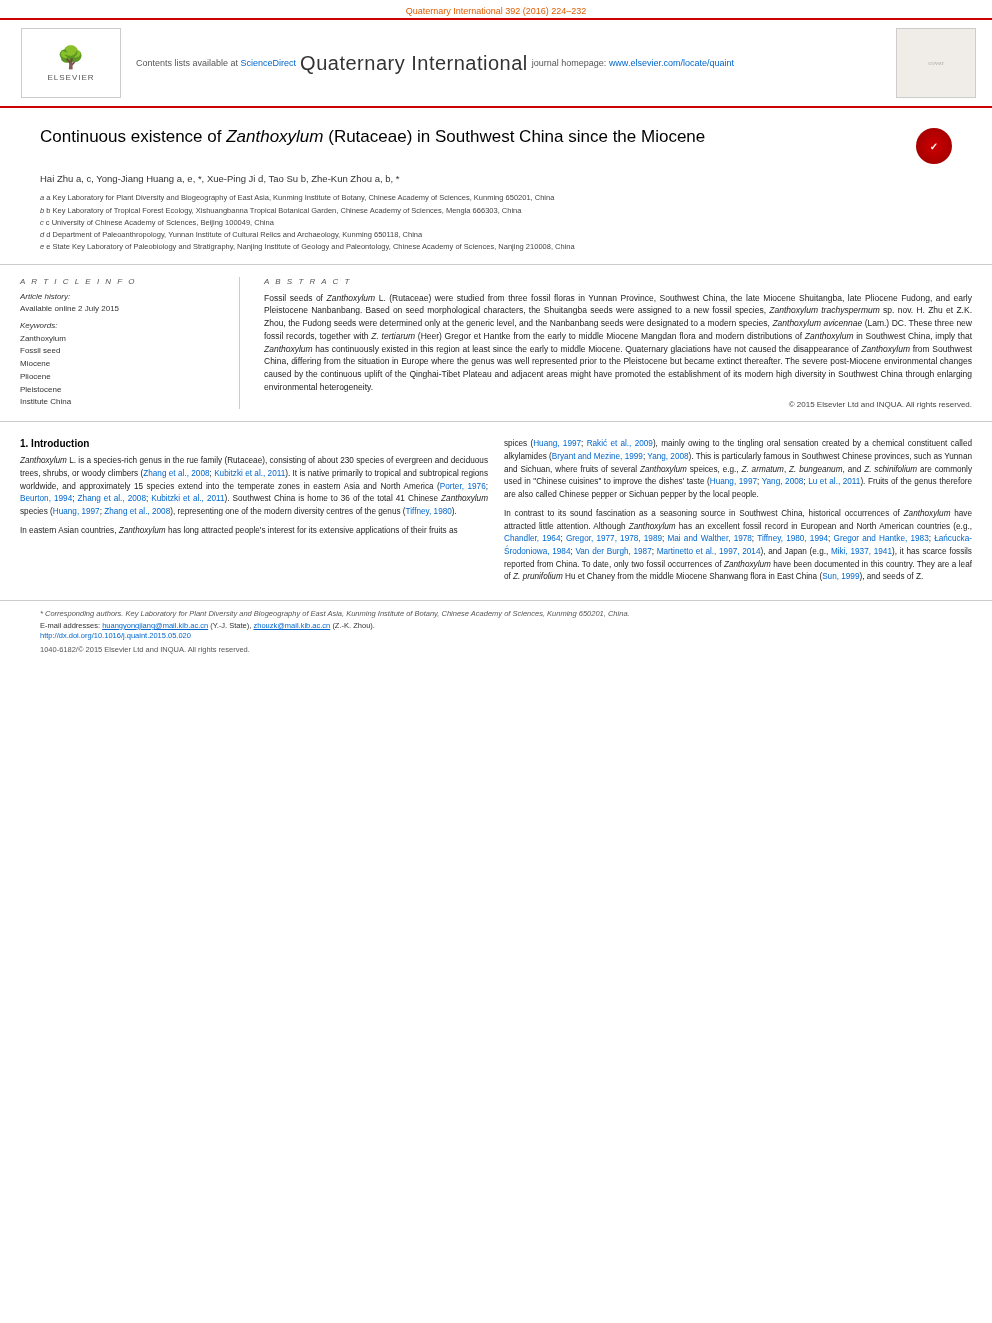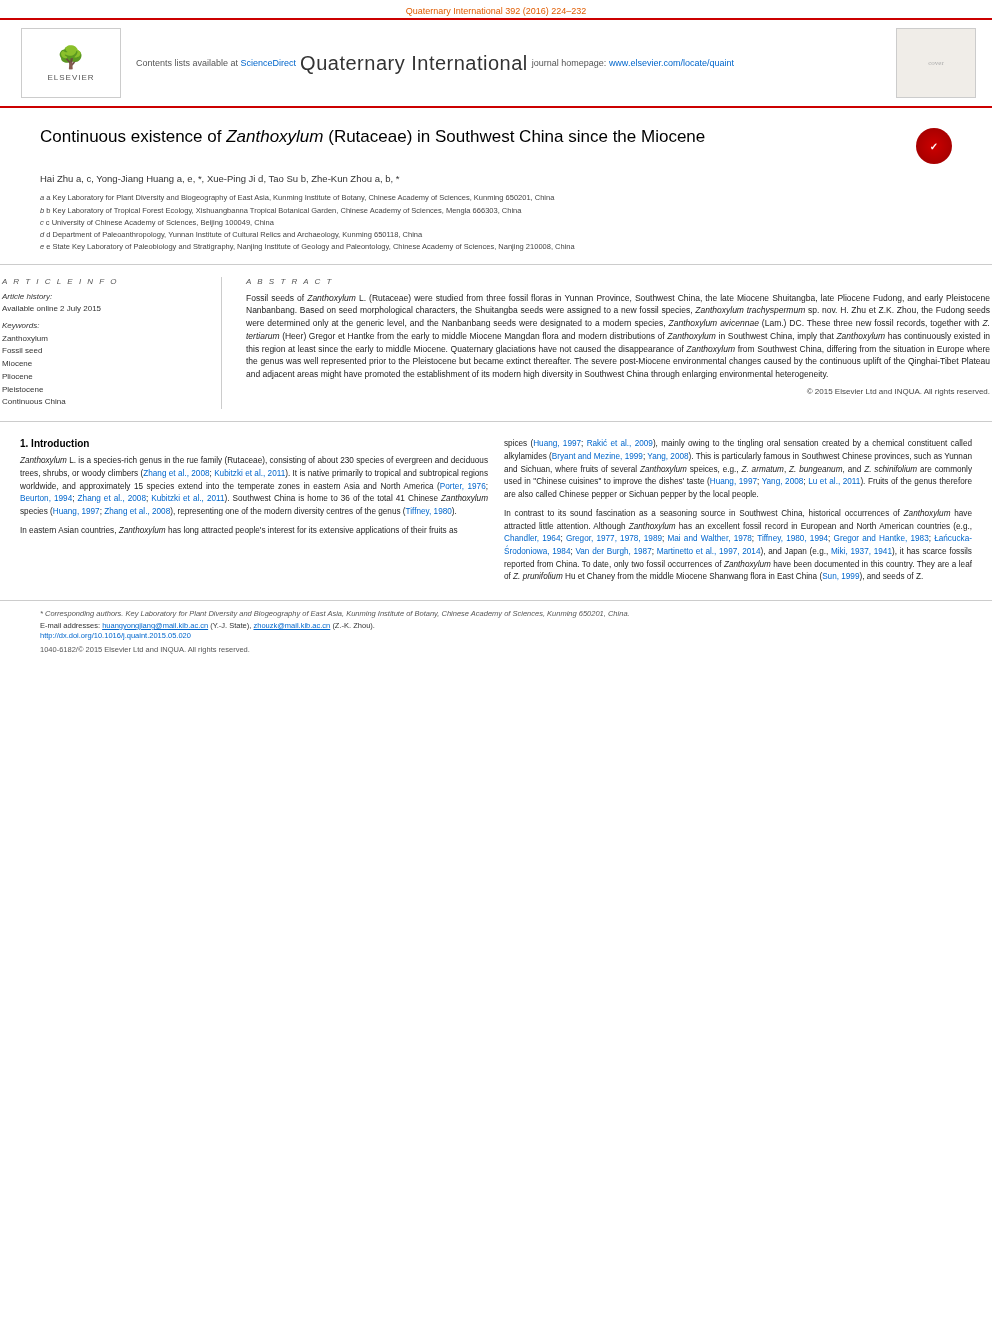--- a/index.html
+++ b/index.html
@@ -337,34 +337,34 @@
       </div>
       <div class="affil-line">
         <span class="affil-letter">d </span><span>d Department of Paleoanthropology, Yunnan Institute of Cultural Relics and Archaeology, Kunming 650118, China</span>
       </div>
       <div class="affil-line">
         <span class="affil-letter">e </span><span>e State Key Laboratory of Paleobiology and Stratigraphy, Nanjing Institute of Geology and Paleontology, Chinese Academy of Sciences, Nanjing 210008, China</span>
       </div>
     </div>
   </div>
 
-  <div style="display:flex; padding:12px 2px; gap:16px; border-bottom:1px solid #ccc;">
+  <div style="display:flex; padding:12px 20px; gap:16px; border-bottom:1px solid #ccc;">
 
     <div class="article-info-col">
       <div class="section-heading">A R T I C L E   I N F O</div>
       <div class="article-info-label">Article history:</div>
       <div class="article-info-value">Available online 2 July 2015</div>
       <div class="keywords-label">Keywords:</div>
       <div class="keywords-list">
         <div>Zanthoxylum</div>
         <div>Fossil seed</div>
         <div>Miocene</div>
         <div>Pliocene</div>
         <div>Pleistocene</div>
-        <div>Continuous China</div>
+        <div>Institute China</div>
       </div>
     </div>
 
     <div class="abstract-col">
       <div class="section-heading">A B S T R A C T</div>
       <div class="abstract-text">
         Fossil seeds of <em>Zanthoxylum</em> L. (Rutaceae) were studied from three fossil floras in Yunnan Province, Southwest China, the late Miocene Shuitangba, late Pliocene Fudong, and early Pleistocene Nanbanbang. Based on seed morphological characters, the Shuitangba seeds were assigned to a new fossil species, <em>Zanthoxylum trachyspermum</em> sp. nov. H. Zhu et Z.K. Zhou, the Fudong seeds were determined only at the generic level, and the Nanbanbang seeds were designated to a modern species, <em>Zanthoxylum avicennae</em> (Lam.) DC. These three new fossil records, together with <em>Z. tertiarum</em> (Heer) Gregor et Hantke from the early to middle Miocene Mangdan flora and modern distributions of <em>Zanthoxylum</em> in Southwest China, imply that <em>Zanthoxylum</em> has continuously existed in this region at least since the early to middle Miocene. Quaternary glaciations have not caused the disappearance of <em>Zanthoxylum</em> from Southwest China, differing from the situation in Europe where the genus was well represented prior to the Pleistocene but became extinct thereafter. The severe post-Miocene environmental changes caused by the continuous uplift of the Qinghai-Tibet Plateau and adjacent areas might have promoted the establishment of its modern high diversity in Southwest China through enlarging environmental heterogeneity.
       </div>
       <div class="copyright-line">© 2015 Elsevier Ltd and INQUA. All rights reserved.</div>
     </div>

